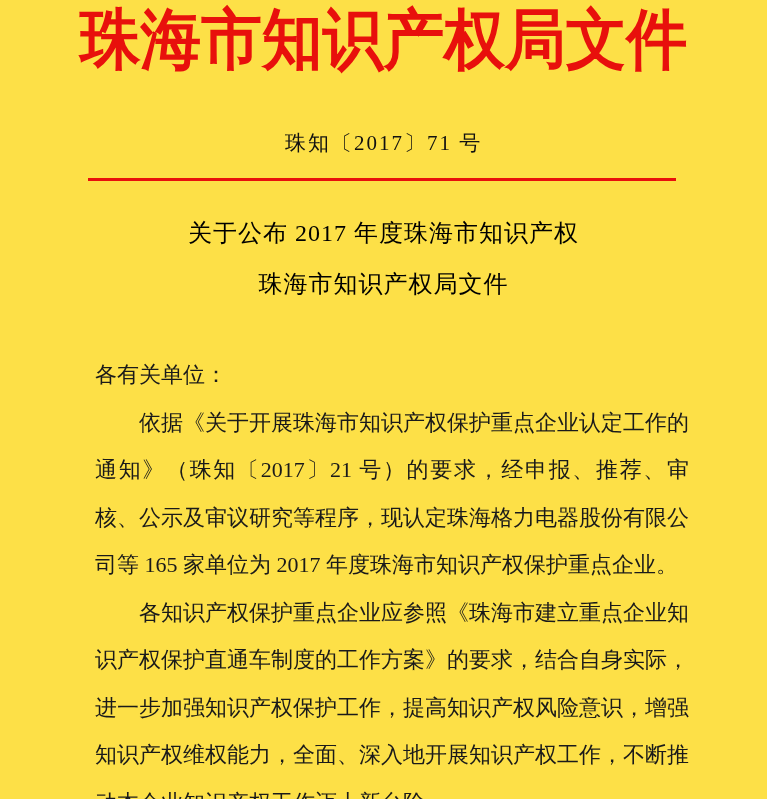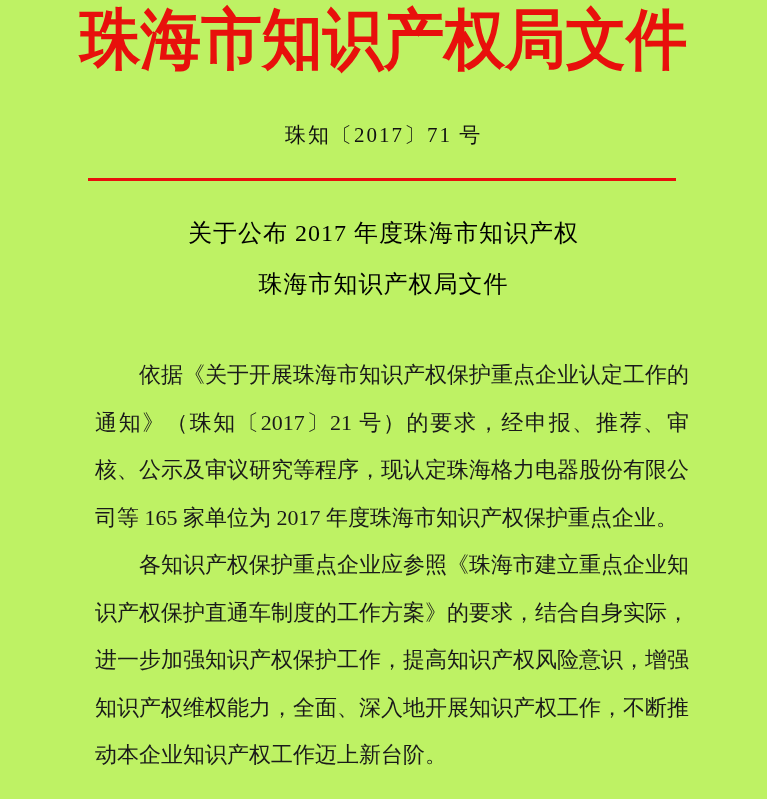--- a/index.html
+++ b/index.html
@@ -4,21 +4,21 @@
 <style>
   html, body {
     margin: 0;
     padding: 0;
     background: #ffffff;
   }
   .page {
     position: relative;
     width: 767px;
     height: 799px;
-    background: #bef264;
+    background: #fde047;
     overflow: hidden;
     font-family: "Liberation Serif", "DejaVu Serif", serif;
     color: #1a1a1a;
   }
   .agency-header {
     position: absolute;
     top: 0px;
     left: 0;
     width: 100%;
     text-align: center;
@@ -26,21 +26,21 @@
     line-height: 80px;
     font-weight: bold;
     color: #e8100c;
     white-space: nowrap;
     transform: scaleX(0.92);
     transform-origin: center top;
     letter-spacing: 0px;
   }
   .doc-number {
     position: absolute;
-    top: 120px;
+    top: 128px;
     left: 0;
     width: 100%;
     text-align: center;
     font-size: 21px;
     line-height: 30px;
     color: #111111;
     letter-spacing: 2px;
   }
   .red-divider {
     position: absolute;
@@ -90,17 +90,18 @@
   <div class="doc-number">珠知〔2017〕71 号</div>
 
   <div class="red-divider"></div>
 
   <div class="doc-title">
     <div>关于公布 2017 年度珠海市知识产权</div>
     <div>珠海市知识产权局文件</div>
   </div>
 
   <div class="doc-body">
+    <p>各有关单位：</p>
     <p class="indent">依据《关于开展珠海市知识产权保护重点企业认定工作的通知》（珠知〔2017〕21 号）的要求，经申报、推荐、审核、公示及审议研究等程序，现认定珠海格力电器股份有限公司等 165 家单位为 2017 年度珠海市知识产权保护重点企业。</p>
     <p class="indent">各知识产权保护重点企业应参照《珠海市建立重点企业知识产权保护直通车制度的工作方案》的要求，结合自身实际，进一步加强知识产权保护工作，提高知识产权风险意识，增强知识产权维权能力，全面、深入地开展知识产权工作，不断推动本企业知识产权工作迈上新台阶。</p>
   </div>
 
 </div>
 
 </body></html>

